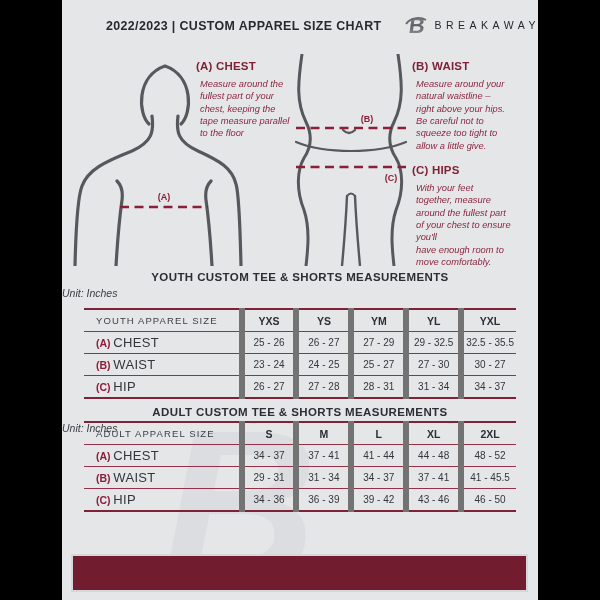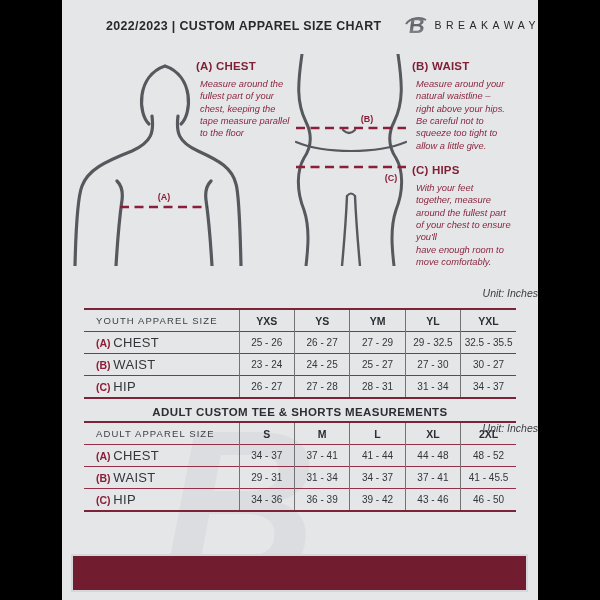--- a/index.html
+++ b/index.html
@@ -37,38 +37,38 @@
   .note p  { margin:4px; font-size:9.3px; font-style:italic; color:#8b2740; line-height:1.33; white-space:pre-line; }
   .note-chest { left:134px; top:8px;  width:112px; }
   .note-waist { left:350px; top:8px;  width:120px; }
   .note-hips  { left:350px; top:112px; width:122px; }
   
   .sec-title {
     position:absolute; left:0; width:100%; text-align:center;
     font-weight:bold; font-size:11.5px; color:#2b2e33; letter-spacing:.4px;
   }
   .unit {
-    position:absolute; left:0; width:100%; text-align:right;
+    position:absolute; left:0; width:100%; text-align:left;
     font-size:10.5px; font-style:italic; color:#3a3d42;
   }
   .t-youth-title { top:271px; } .t-youth-unit { top:287px; }
   .t-adult-title { top:406px; } .t-adult-unit { top:422px; }
   .size-table {
     position:absolute; left:22px; width:432px;
     border-collapse:collapse; table-layout:fixed; background:transparent;
   }
   .tbl-youth { top:308px; }
   .tbl-adult { top:421px; }
   .size-table td {
     height:21px; padding:0; text-align:center;
     font-size:10px; color:#33363b; border-top:1px solid #963049;
   }
   .size-table tr:first-child td { border-top:2px solid #7e2238; }
   .size-table tr:last-child  td { border-bottom:2px solid #7e2238; }
-  .size-table td + td { border-left:1px solid #737373; }
+  .size-table td + td { border-left:6px solid #737373; }
   .size-table td.lbl { text-align:left; padding-left:12px; width:33%; }
   .size-table td.col-h { font-weight:bold; font-size:10.5px; color:#2b2e33; }
   .size-table .hdr-label { font-size:9.5px; letter-spacing:1.1px; color:#3c3f45; }
   .size-table .key { color:#8b1e38; font-weight:bold; font-size:10.5px; }
   .size-table .row-label { color:#33363b; font-size:13px; letter-spacing:.3px; }
   
   .footer-bar {
     position:absolute; left:9px; top:554px; width:457px; height:38px;
     background:#721c30; border:2px solid #d6d7da; box-sizing:border-box;
   }
@@ -152,20 +152,21 @@
         <p>With your feet
 together, measure
 around the fullest part
 of your chest to ensure
 you'll
 have enough room to
 move comfortably.</p>
       </div>
     </section>
 
+    <div class="sec-title t-youth-title">YOUTH CUSTOM TEE &amp; SHORTS MEASUREMENTS</div>
     <div class="unit t-youth-unit">Unit: Inches</div>
 
     <table class="size-table tbl-youth">
       <tbody>
           <tr>
         <td class="lbl hdr-label">YOUTH APPAREL SIZE</td>
         <td class="col-h">YXS</td>
         <td class="col-h">YS</td>
         <td class="col-h">YM</td>
         <td class="col-h">YL</td>

